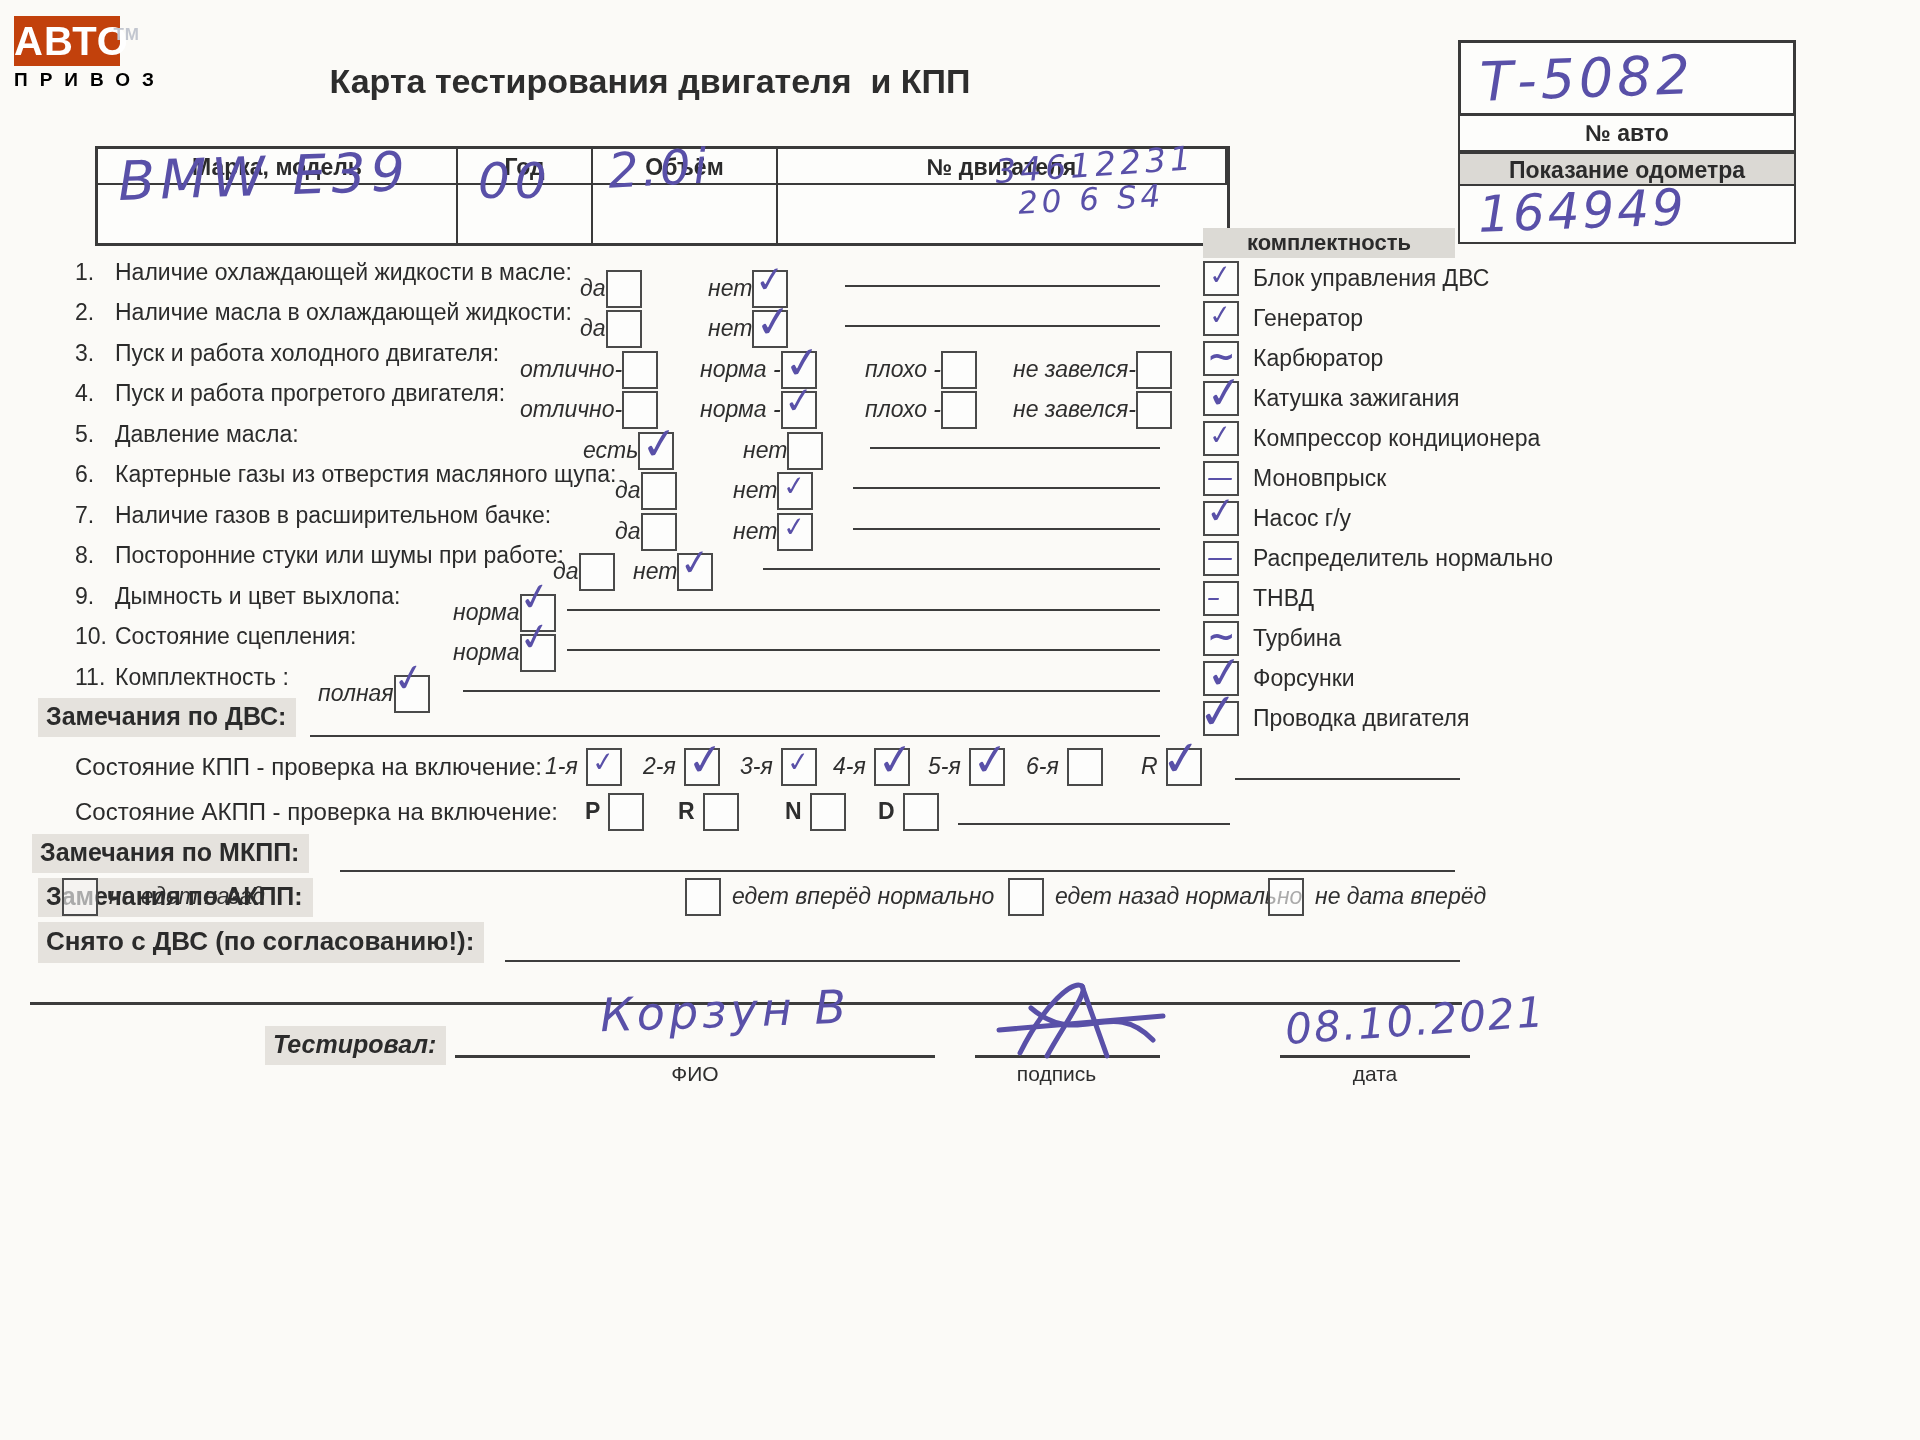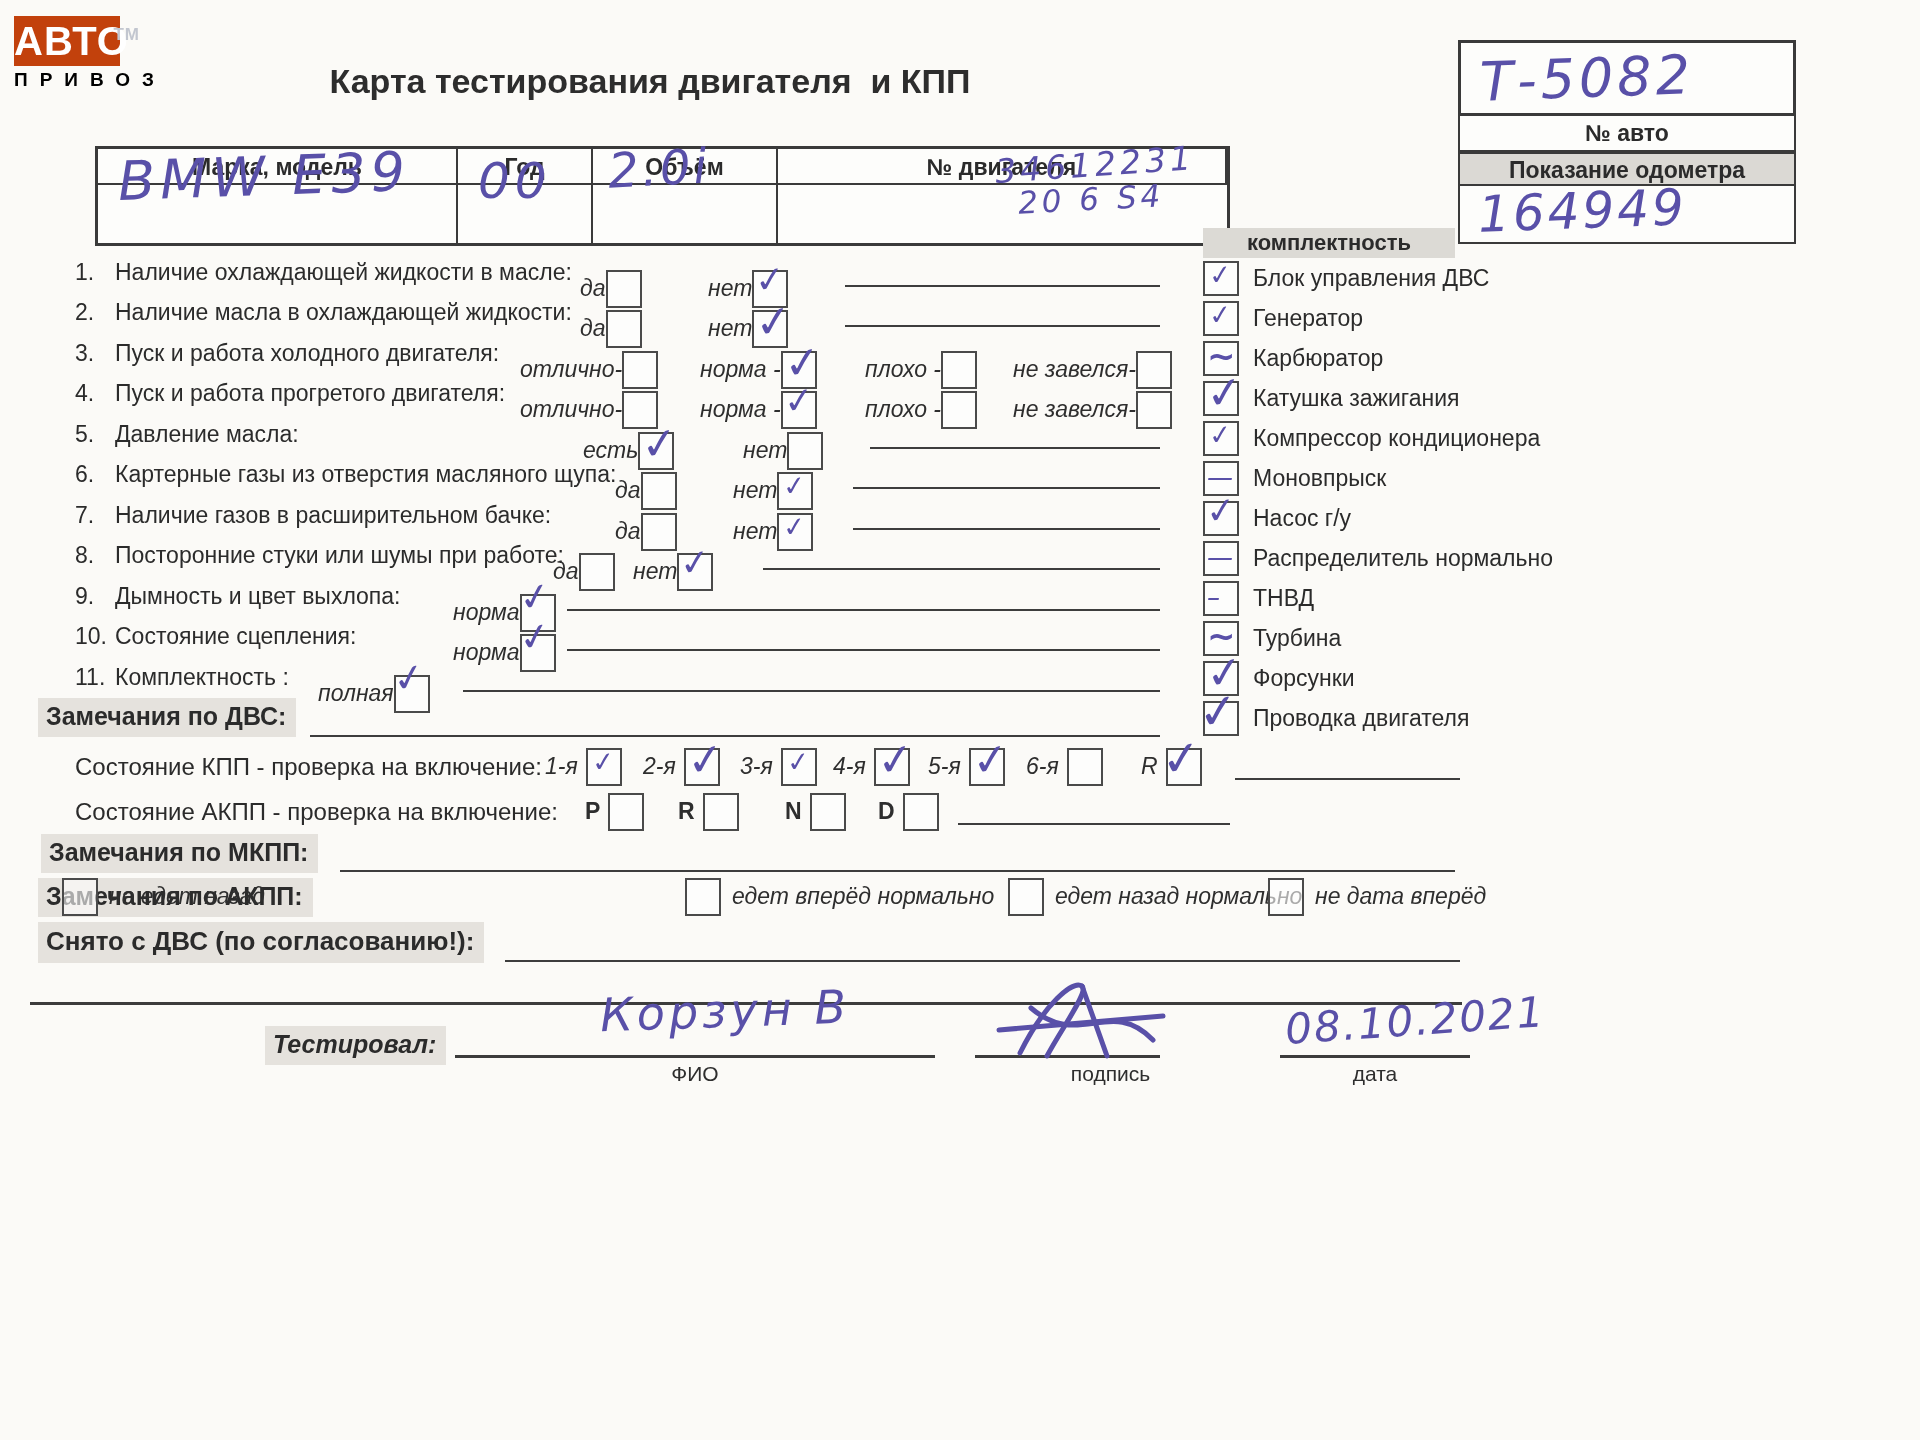--- a/index.html
+++ b/index.html
@@ -500,21 +500,21 @@
           <em>D</em>
           <span class="bx">
             <i class="mk n"></i>
           </span>
         </span>
 
     </span>
     <span class="bline" style="left:883px;top:30px;width:272px"></span>
   </div>
 
-  <div class="seclbl" style="left:41px;top:834px;">Замечания по МКПП:</div>
+  <div class="seclbl" style="left:32px;top:834px;">Замечания по МКПП:</div>
   <div class="bline" style="left:340px;top:870px;width:1115px;"></div>
 
   <div class="cl-row nopts" style="left:38px;top:878px;width:1430px;padding-left:24px;">
     <span class="seclbl" style="left:0;top:0;">Замечания по АКПП:</span>
 
       <span class="nopt">
         <span class="bx"></span>
         <em>едет вперёд нормально</em>
       </span>
 
@@ -538,21 +538,21 @@
   <div class="seclbl" style="left:38px;top:922px;font-size:26px;">Снято с ДВС (по согласованию!):</div>
   <div class="bline" style="left:505px;top:960px;width:955px;"></div>
 
   <div class="bigline"></div>
 
   <div class="seclbl" style="left:265px;top:1026px;font-style:italic;">Тестировал:</div>
   <div class="f-line" style="left:455px;width:480px;"></div>
   <div class="f-line" style="left:975px;width:185px;"></div>
   <div class="f-line" style="left:1280px;width:190px;"></div>
   <div class="f-cap" style="left:455px;width:480px;">ФИО</div>
-  <div class="f-cap" style="left:1018px;width:185px;">подпись</div>
+  <div class="f-cap" style="left:964px;width:185px;">подпись</div>
   <div class="f-cap" style="left:1280px;width:190px;">дата</div>
 
   <div class="hw" style="left:600px;top:988px;font-size:46px;letter-spacing:4px;transform:rotate(-2deg);">Корзун В</div>
   <div class="hw" style="left:1285px;top:1000px;font-size:42px;letter-spacing:2px;transform:rotate(-4deg);">08.10.2021</div>
 
   <svg class="sig" width="195" height="90" viewBox="0 0 195 90">
     <g fill="none" stroke="#5950a8" stroke-width="5" stroke-linecap="round">
       <path d="M35 75 C 60 25, 88 2, 97 8 C 104 14, 78 48, 62 78"></path>
       <path d="M97 8 L 122 78"></path>
       <path d="M14 52 L 178 38"></path>

